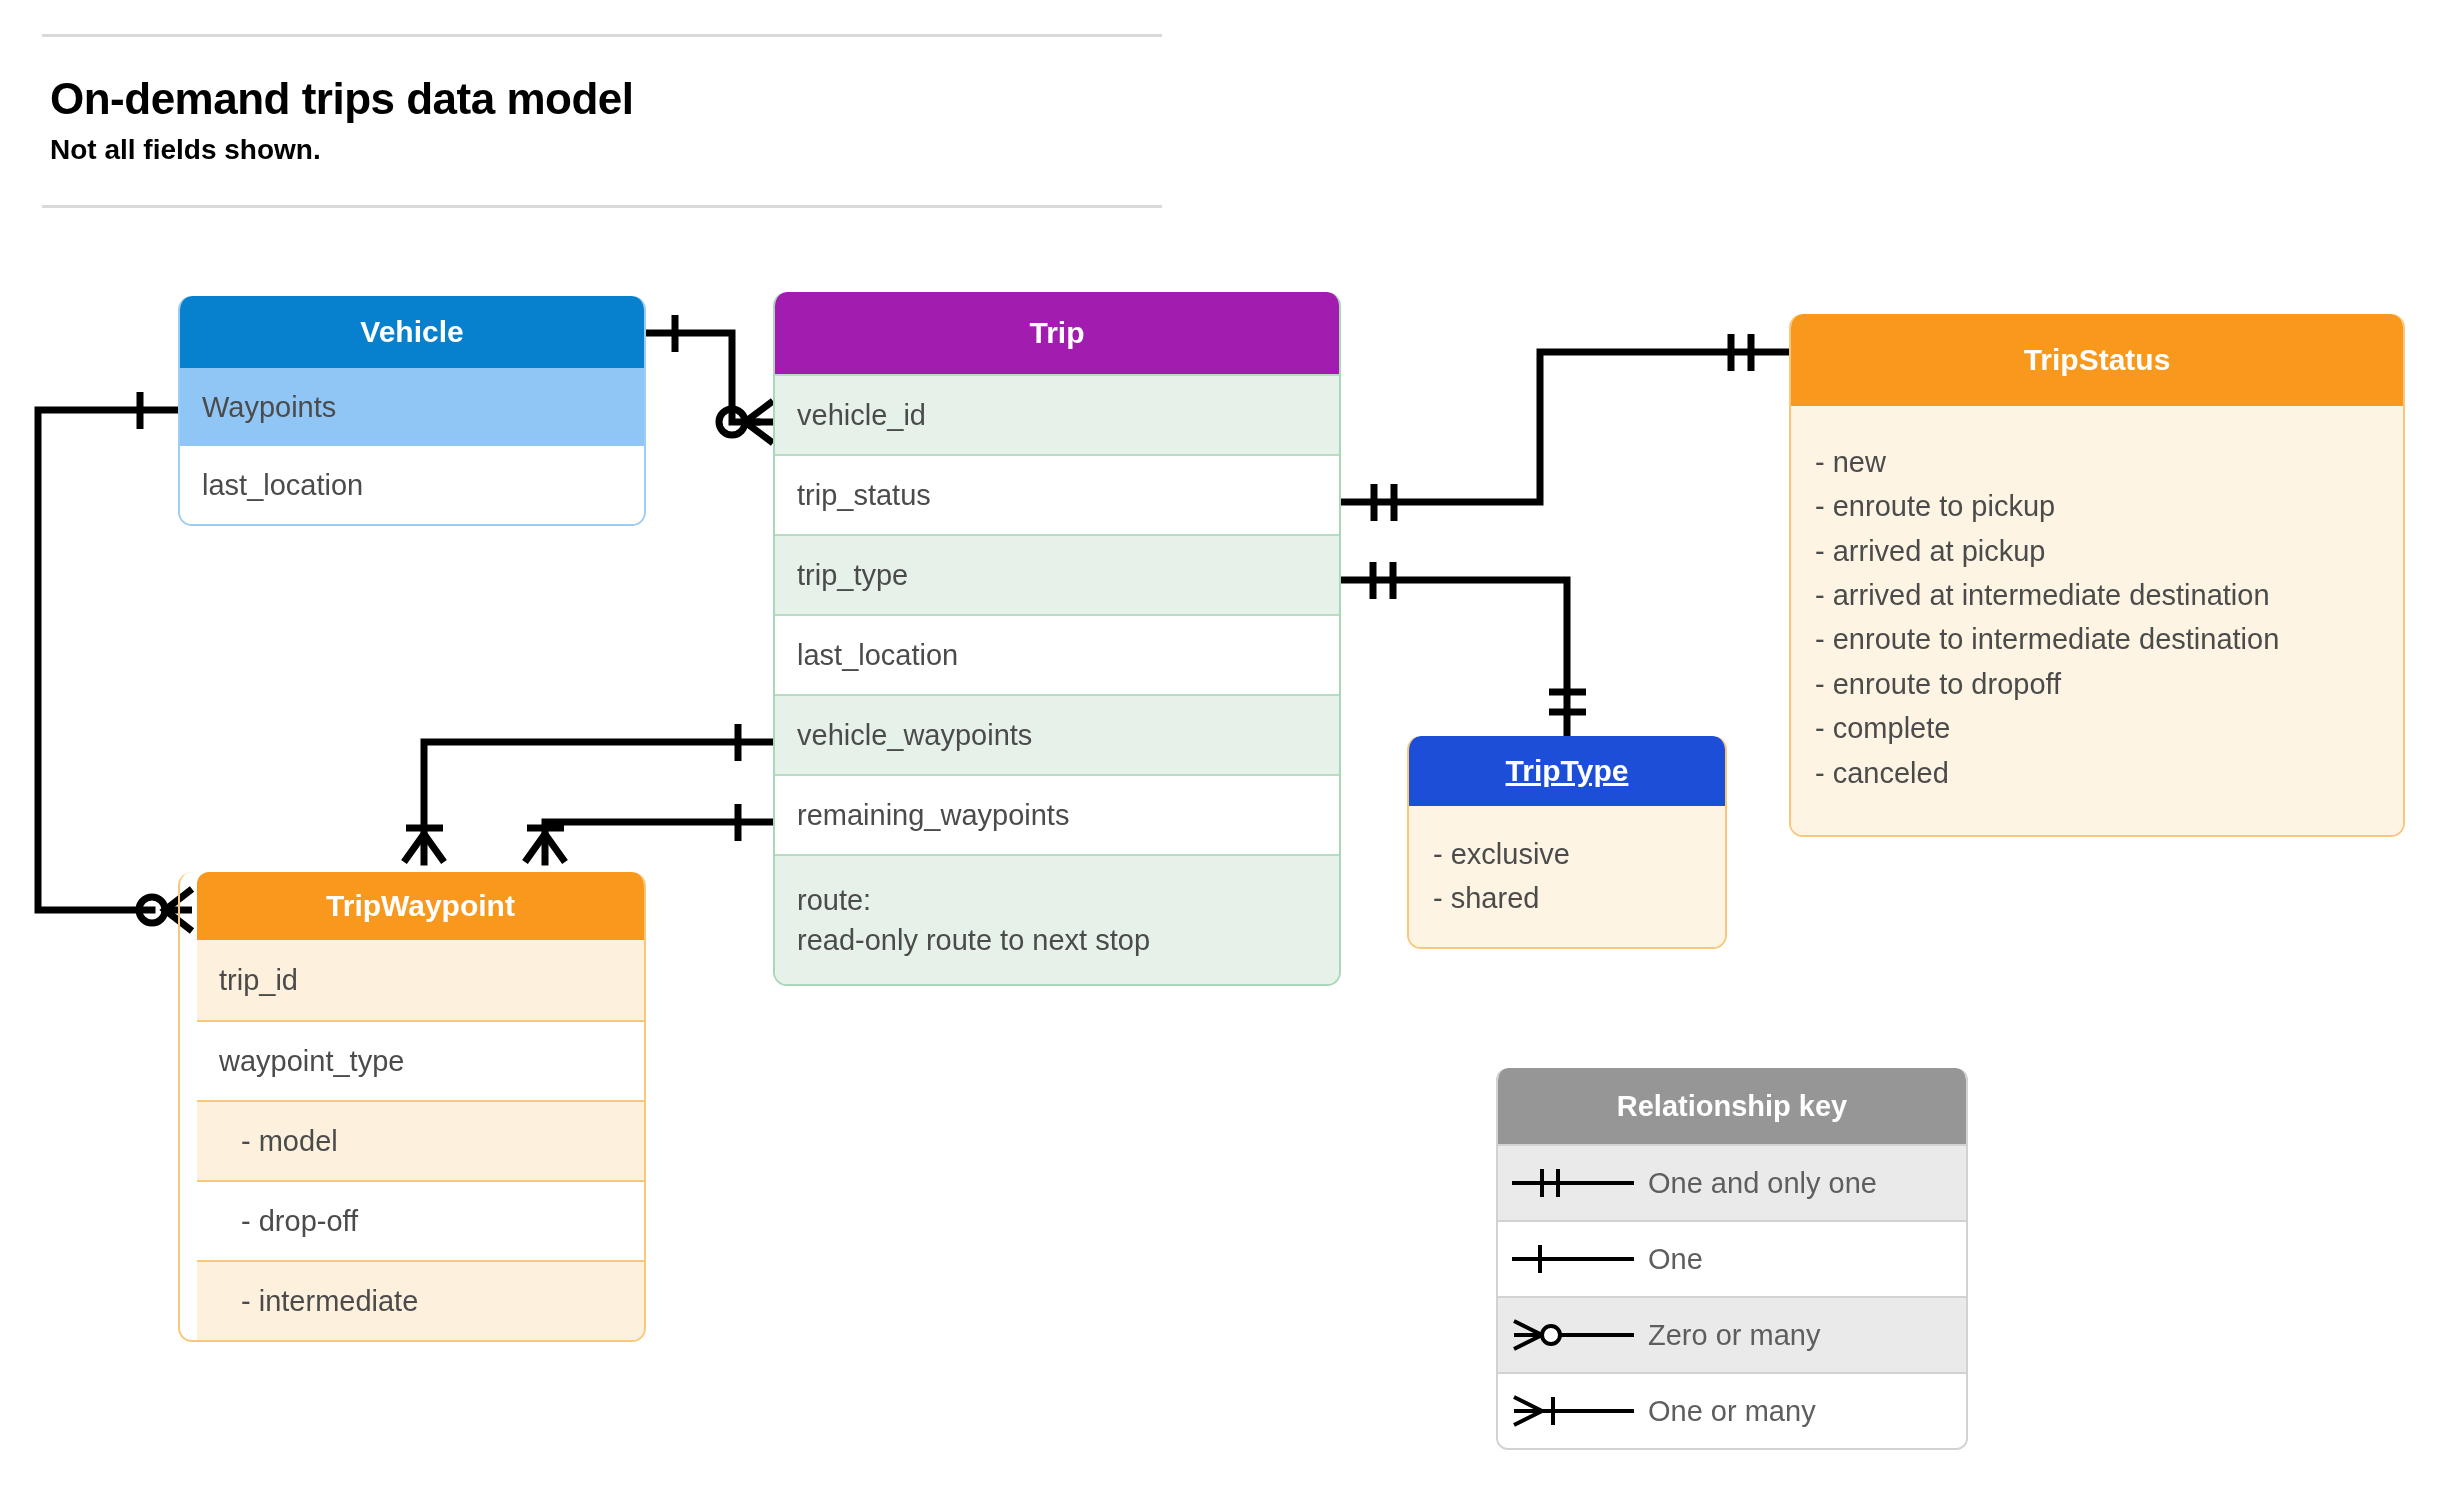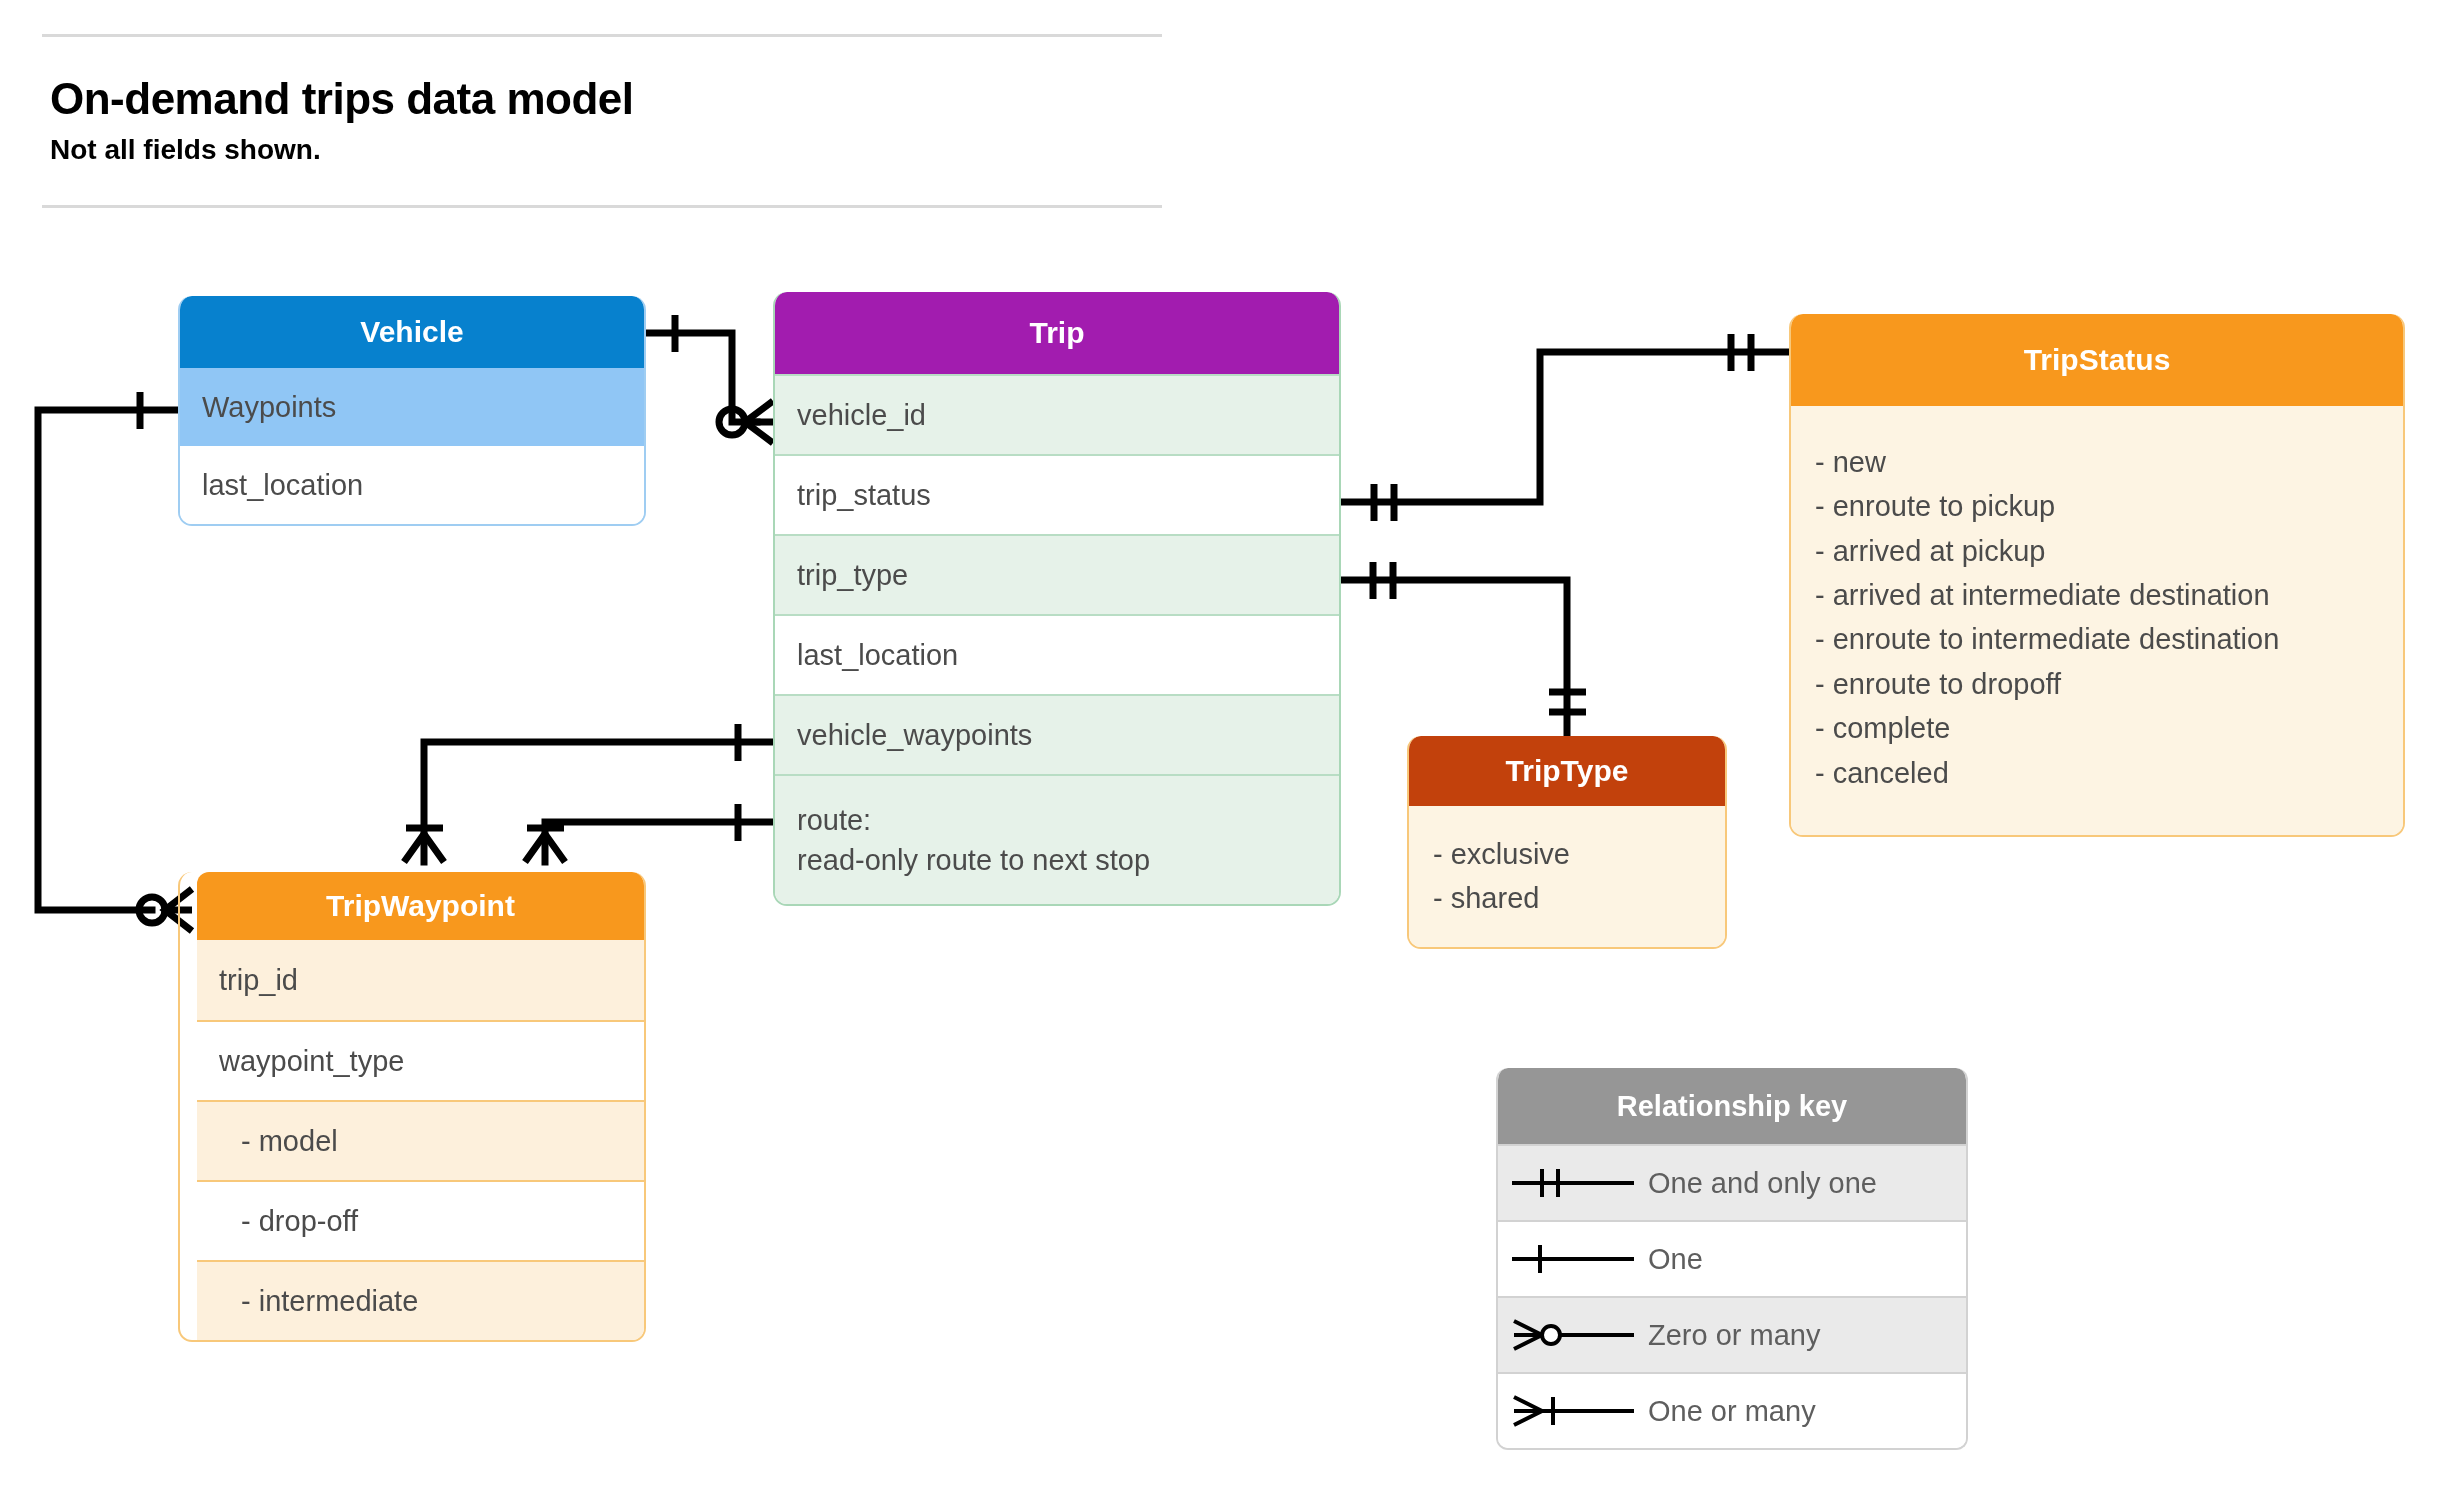--- a/index.html
+++ b/index.html
@@ -118,21 +118,21 @@
   }
   #tripstatus .entity-header { background: #f8981d; height: 92px; border-radius: 12px 12px 0 0; }
   #tripstatus .list-body { background: #fdf4e3; padding-top: 34px; padding-bottom: 40px; }
 
   
   #triptype {
     left: 1407px; top: 736px; width: 320px;
     border: 2px solid #f8c87a;
     border-top: none;
   }
-  #triptype .entity-header { background: #c2410c; height: 70px; border-radius: 12px 12px 0 0; }
+  #triptype .entity-header { background: #1d4ed8; height: 70px; border-radius: 12px 12px 0 0; text-decoration: underline; }
   #triptype .list-body { background: #fdf4e3; }
 
   
   #tripwaypoint {
     left: 178px; top: 872px; width: 468px;
     border: 2px solid #f8c87a;
     border-top: none;
     padding-left: 17px;
   }
   #tripwaypoint .entity-header { background: #f8981d; height: 68px; border-radius: 12px 12px 0 0; }
@@ -258,20 +258,21 @@
 </div>
 
 <div class="entity" id="trip">
   <div class="entity-header">Trip</div>
   <div class="entity-body">
     <div class="row alt">vehicle_id</div>
     <div class="row">trip_status</div>
     <div class="row alt">trip_type</div>
     <div class="row">last_location</div>
     <div class="row alt">vehicle_waypoints</div>
+    <div class="row">remaining_waypoints</div>
     <div class="row alt multiline">
       <div>route:</div>
       <div>read-only route to next stop</div>
     </div>
   </div>
 </div>
 
 <div class="entity" id="tripstatus">
   <div class="entity-header">TripStatus</div>
   <div class="list-body">

